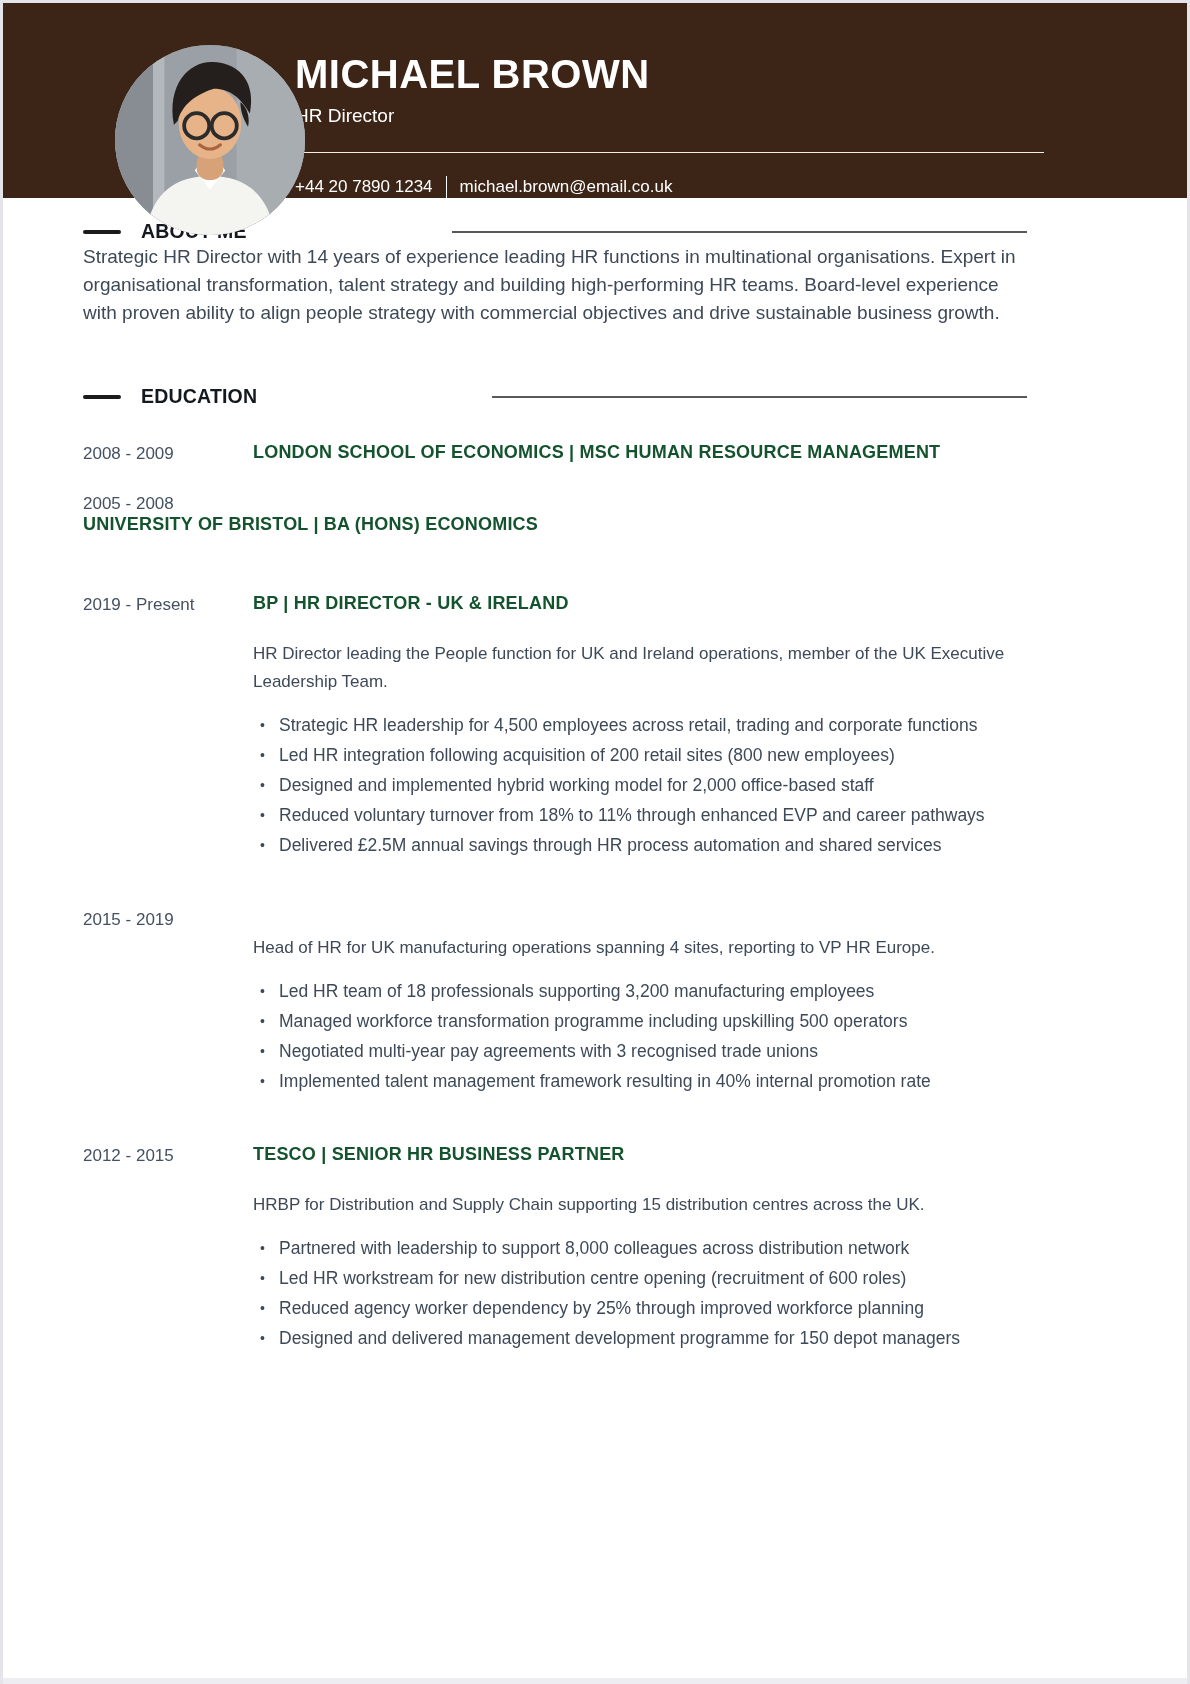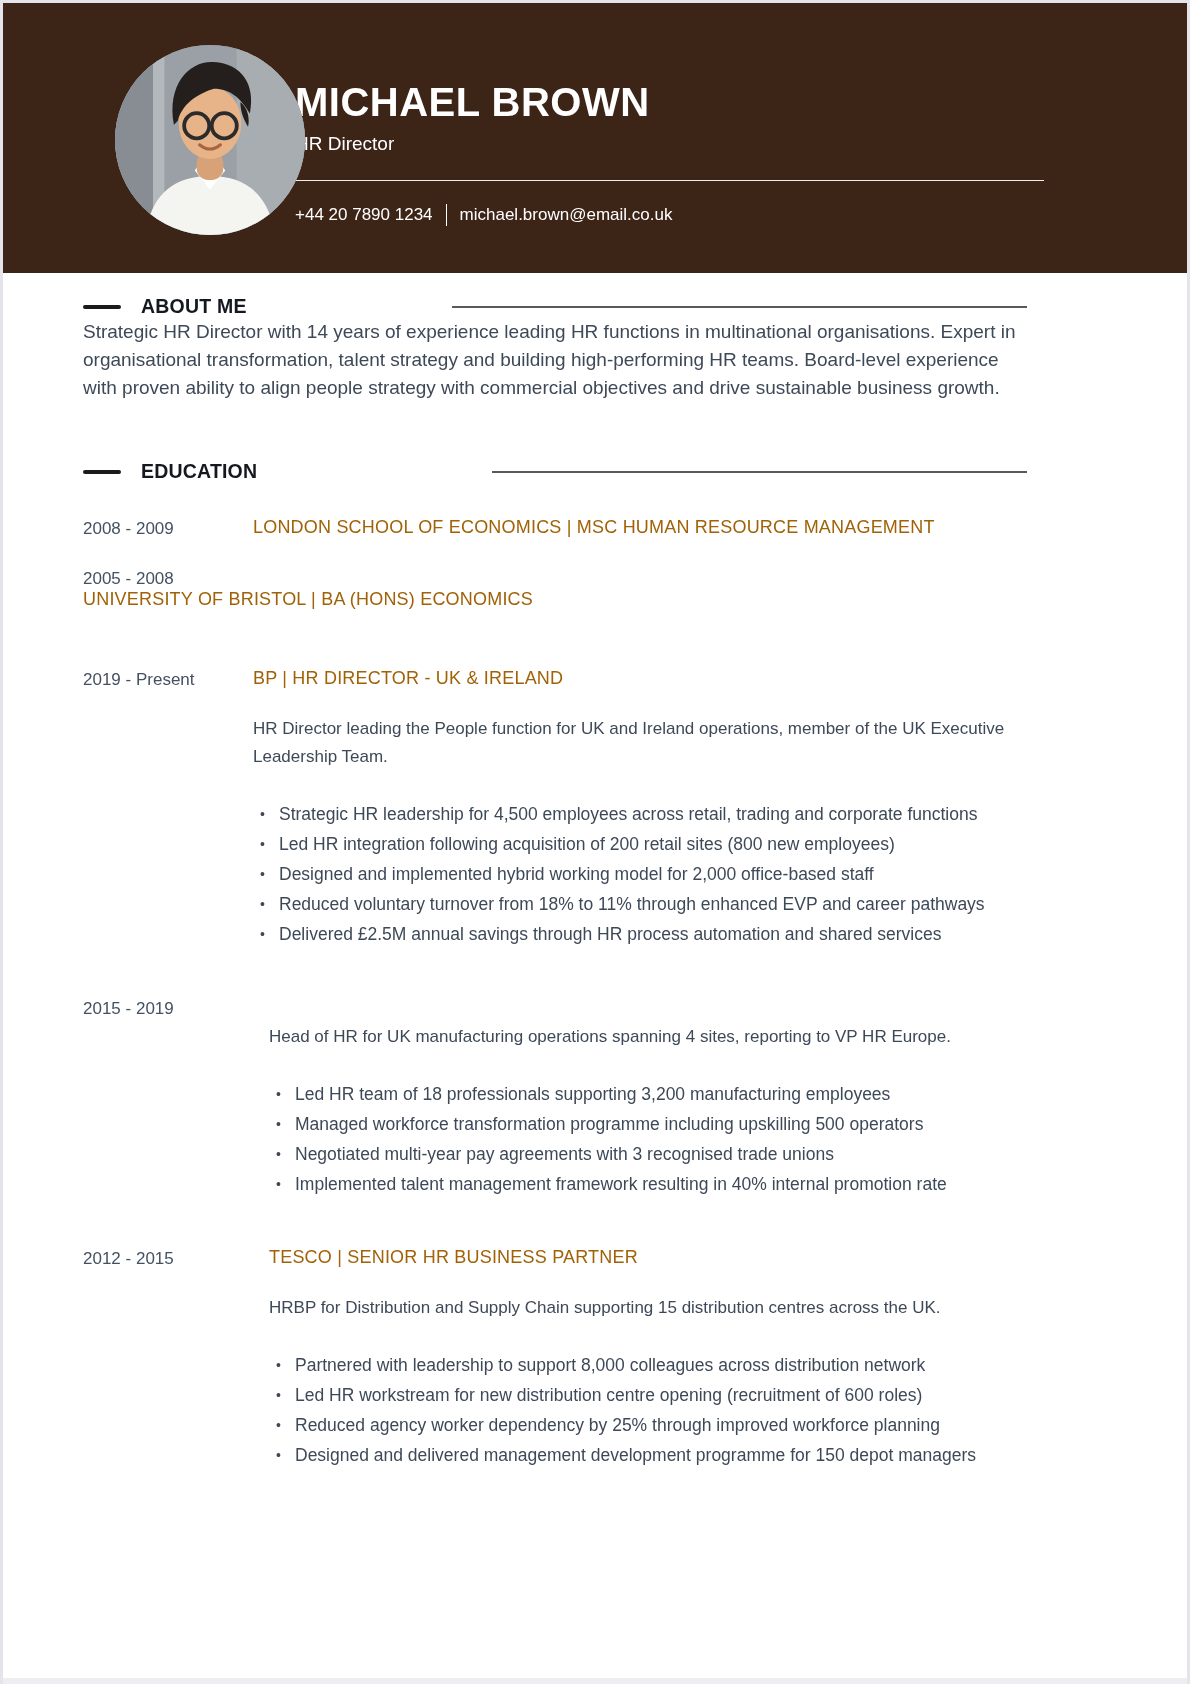--- a/index.html
+++ b/index.html
@@ -6,22 +6,22 @@
   html,body { background:#fff; }
   body { font-family:"Liberation Sans", sans-serif; }
 
   .page {
     position:relative; width:1190px; height:1684px; margin:0 auto;
     background:#fff; border:3px solid #e4e4ea; border-bottom:none; overflow:hidden;
   }
 
   
   .header {
-    position:relative; height:270px; background:#3c2417; color:#fff;
-    padding:78px 143px 0 292px;
+    position:relative; height:195px; background:#3c2417; color:#fff;
+    padding:50px 143px 0 292px;
   }
   .photo {
     position:absolute; left:112px; top:42px; width:190px; height:190px;
     border-radius:50%; overflow:hidden; background:#9aa0a6;
   }
   .photo svg { display:block; width:100%; height:100%; }
   .name { font-size:40px; font-weight:700; letter-spacing:.5px; line-height:1.08; }
   .job-title { font-size:19px; font-weight:400; margin-top:9px; }
   .header-rule { border-top:1px solid rgba(255,255,255,.92); margin-top:25px; }
   .contact { display:flex; align-items:center; margin-top:23px; font-size:17px; }
@@ -39,26 +39,26 @@
   .rule.ml-work  { margin-left:368px; }
 
   .about-text { font-size:19px; line-height:28px; max-width:950px; }
 
   .section { margin-top:58px; }
 
   .row { display:flex; margin-top:34px; }
   .row + .row { margin-top:28px;flex-direction:column; }
   .dates { width:170px; flex:none; font-size:17px; color:#445162; padding-top:2px; }
   .row-body { flex:1; min-width:0; }
-  .item-title { font-size:18px; font-weight:400; color:#a16207; letter-spacing:.2px; }
+  .item-title { font-size:18px; font-weight:700; color:#14532d; letter-spacing:.2px; }
 
   .job { display:flex; margin-top:36px; }
-  .job + .job { margin-top:48px;gap:16px; }
+  .job + .job { margin-top:48px; }
   .summary { margin-top:26px; font-size:17px; line-height:28px; }
-  ul.bullets { margin-top:28px; list-style:none; }
+  ul.bullets { margin-top:14px; list-style:none; }
   .bullets li { position:relative; padding-left:26px; font-size:17.5px; line-height:30px; }
   .bullets li::before { content:"\2022"; position:absolute; left:7px; top:0; font-size:14px; line-height:30px; color:#3e4958; }
 
   .bottom-strip { position:absolute; left:0; right:0; bottom:0; height:6px; background:#ededf2; }
 </style>
 </head>
 <body>
 
 <div class="page">
 

